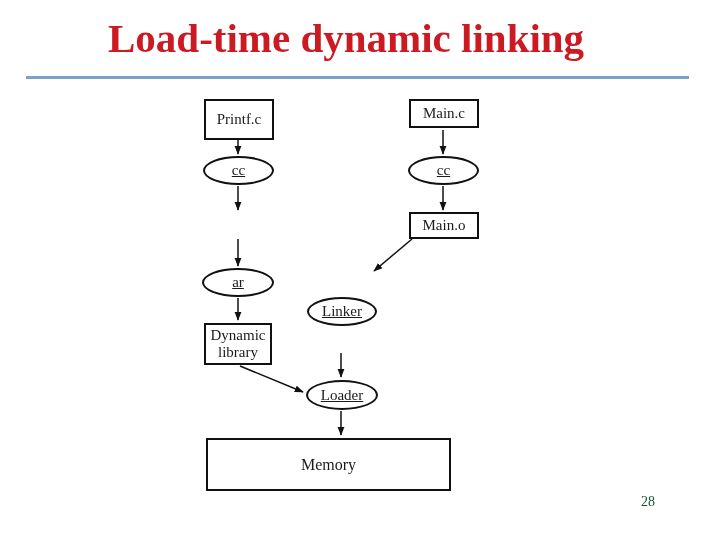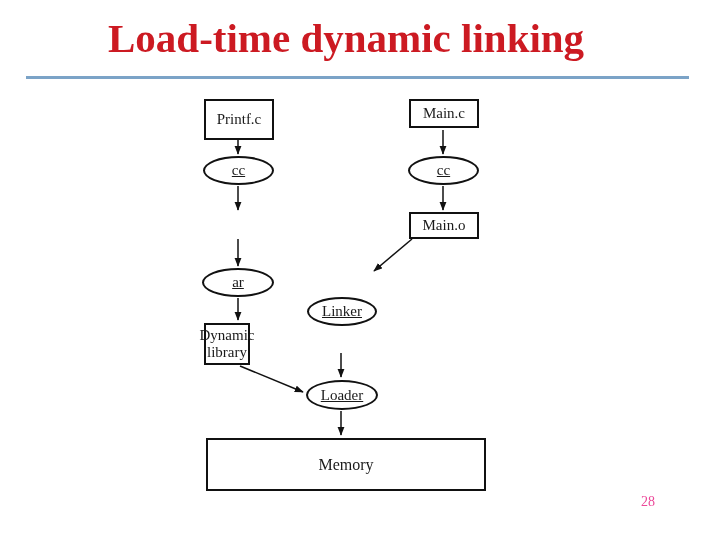--- a/index.html
+++ b/index.html
@@ -56,33 +56,33 @@
   .ellipse{
     border-radius:50%;
     border-width:2px;
     text-decoration:underline;
   }
   
   .n-printf-c {left:204px;top:99px; width:70px;height:41px;}
   .n-cc-left  {left:203px;top:156px;width:71px;height:29px;}
   .n-printf-o {left:204px;top:212px;width:69px;height:26px;}
   .n-ar       {left:202px;top:268px;width:72px;height:29px;}
-  .n-dynlib   {left:204px;top:323px;width:46px;height:42px;padding:1px 3px;}
+  .n-dynlib   {left:204px;top:323px;width:68px;height:42px;padding:1px 3px;}
   .n-main-c   {left:409px;top:99px; width:70px;height:29px;text-align:center;}
   .n-cc-right {left:408px;top:156px;width:71px;height:29px;}
   .n-main-o   {left:409px;top:212px;width:70px;height:27px;}
   .n-linker   {left:307px;top:259px;width:70px;height:29px;margin-top:38px;}
   .n-main     {left:307px;top:324px;width:70px;height:28px;}
   .n-loader   {left:306px;top:380px;width:72px;height:30px;}
-  .n-memory   {left:206px;top:438px;width:280px;height:53px;font-size:16px;}
+  .n-memory   {left:206px;top:438px;width:245px;height:53px;font-size:16px;}
   .page-number{
     position:absolute;
     left:641px;top:494px;
     font-size:14px;
-    color:#ec4899;
+    color:#14532d;
   }
 </style>
 </head>
 <body>
 
 <div class="slide">
 
   <div class="slide-title">Load-time dynamic linking</div>
 
   <div class="divider"></div>

